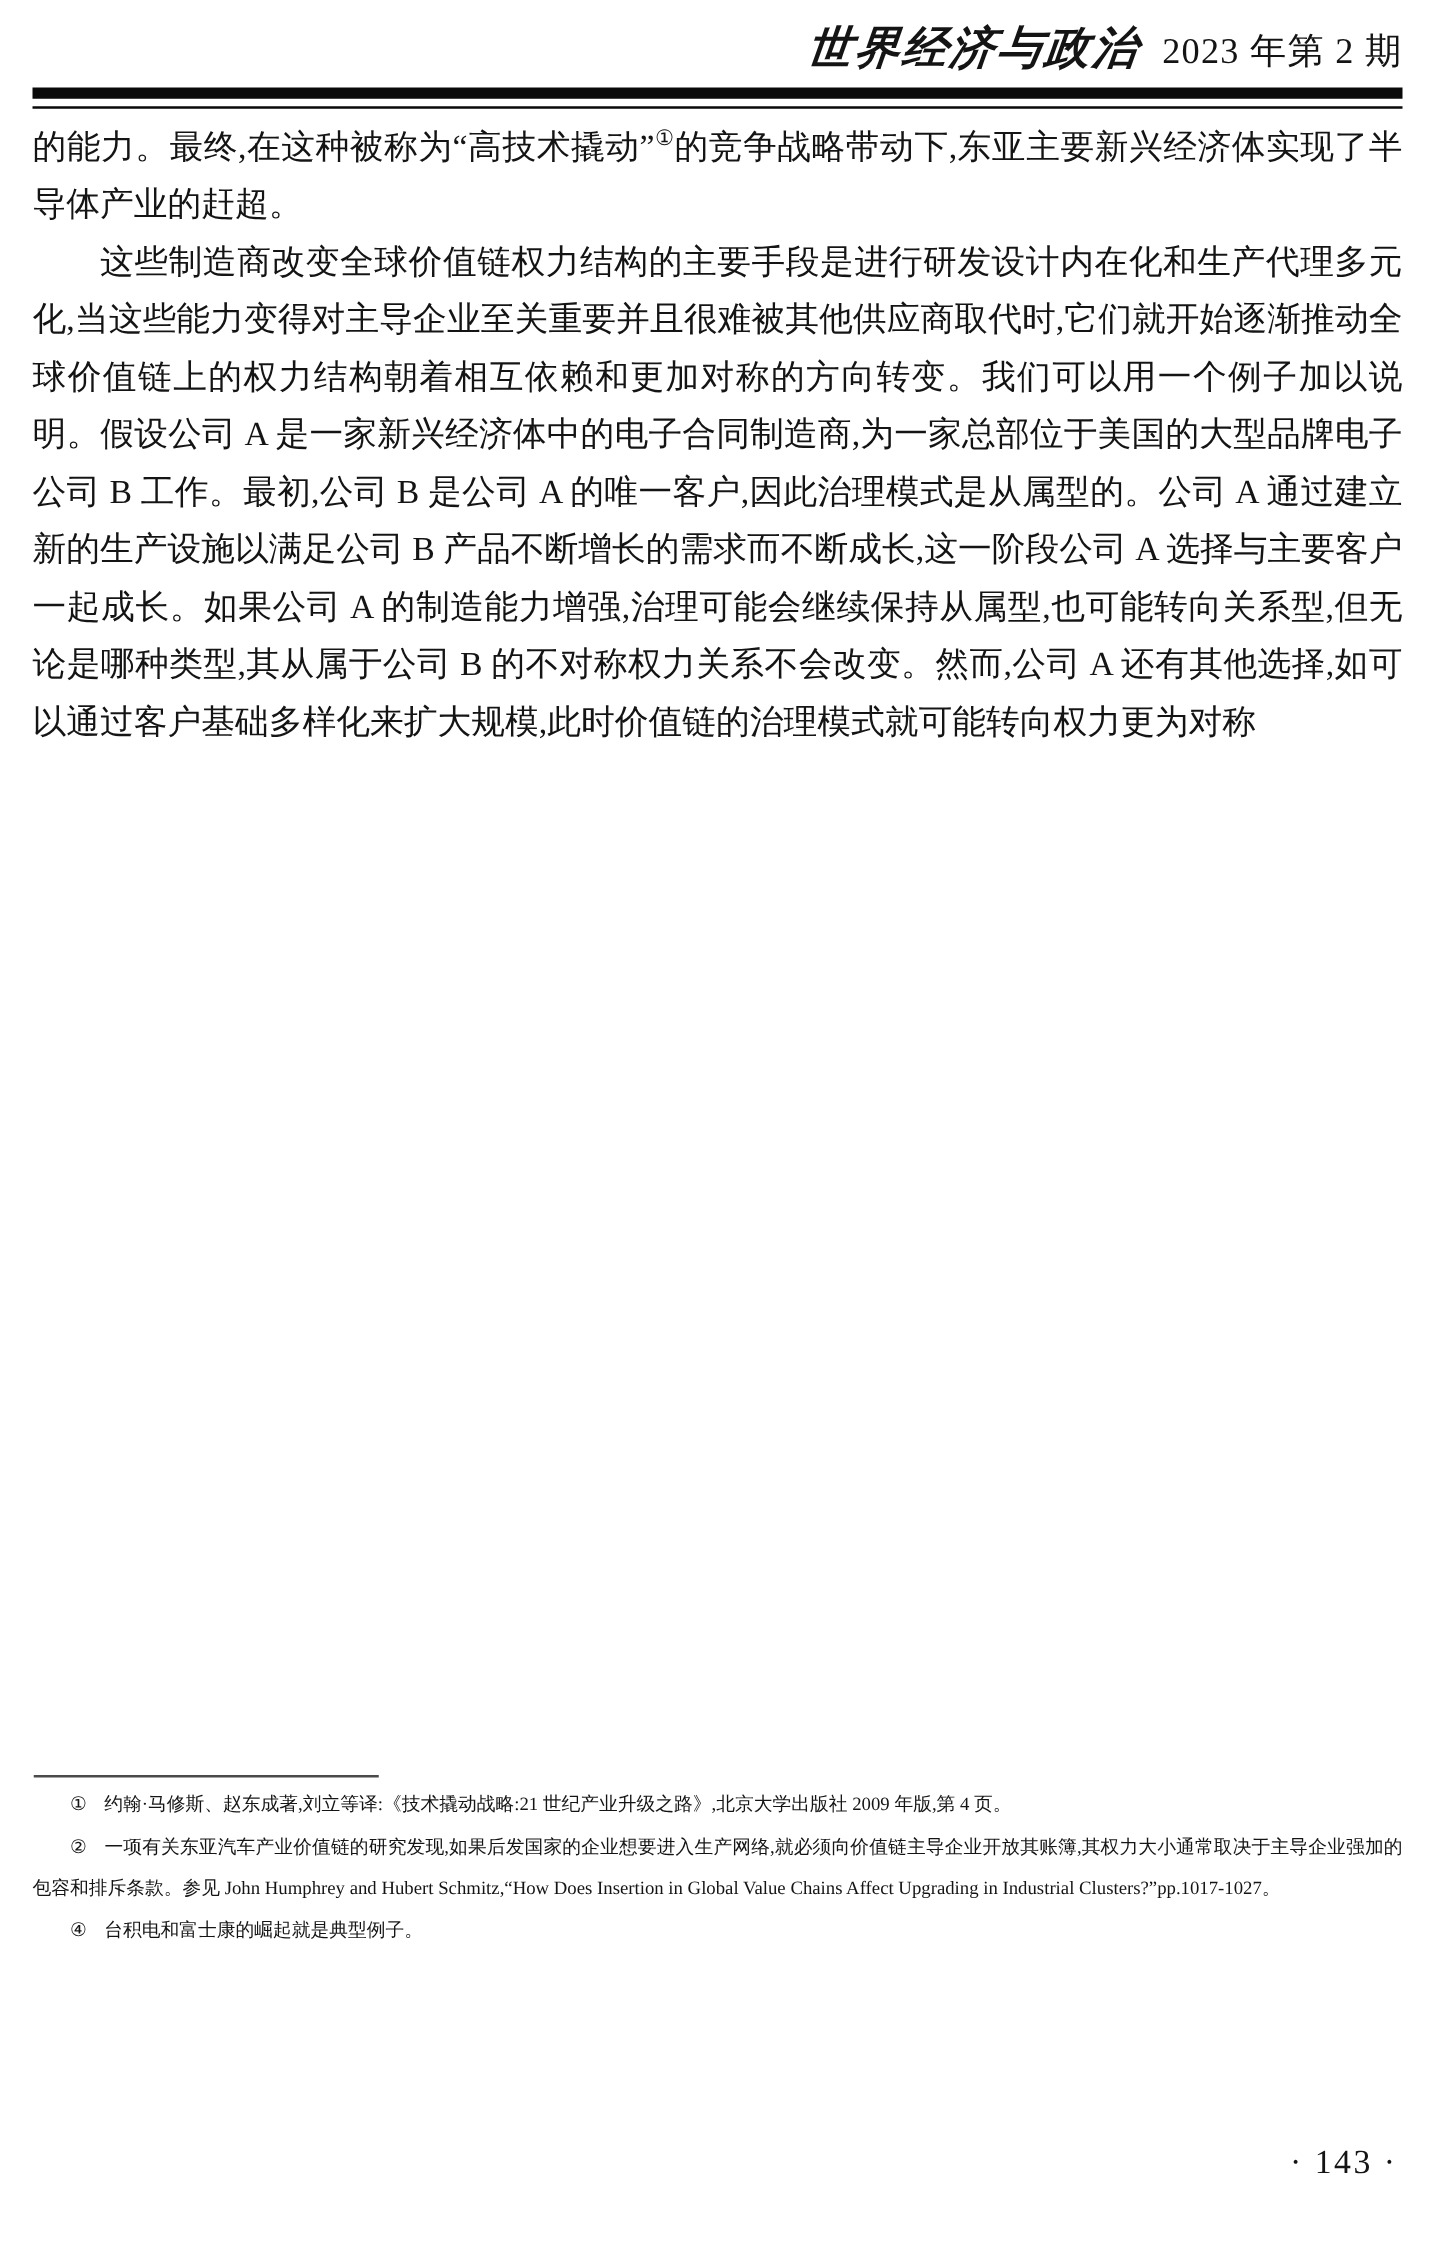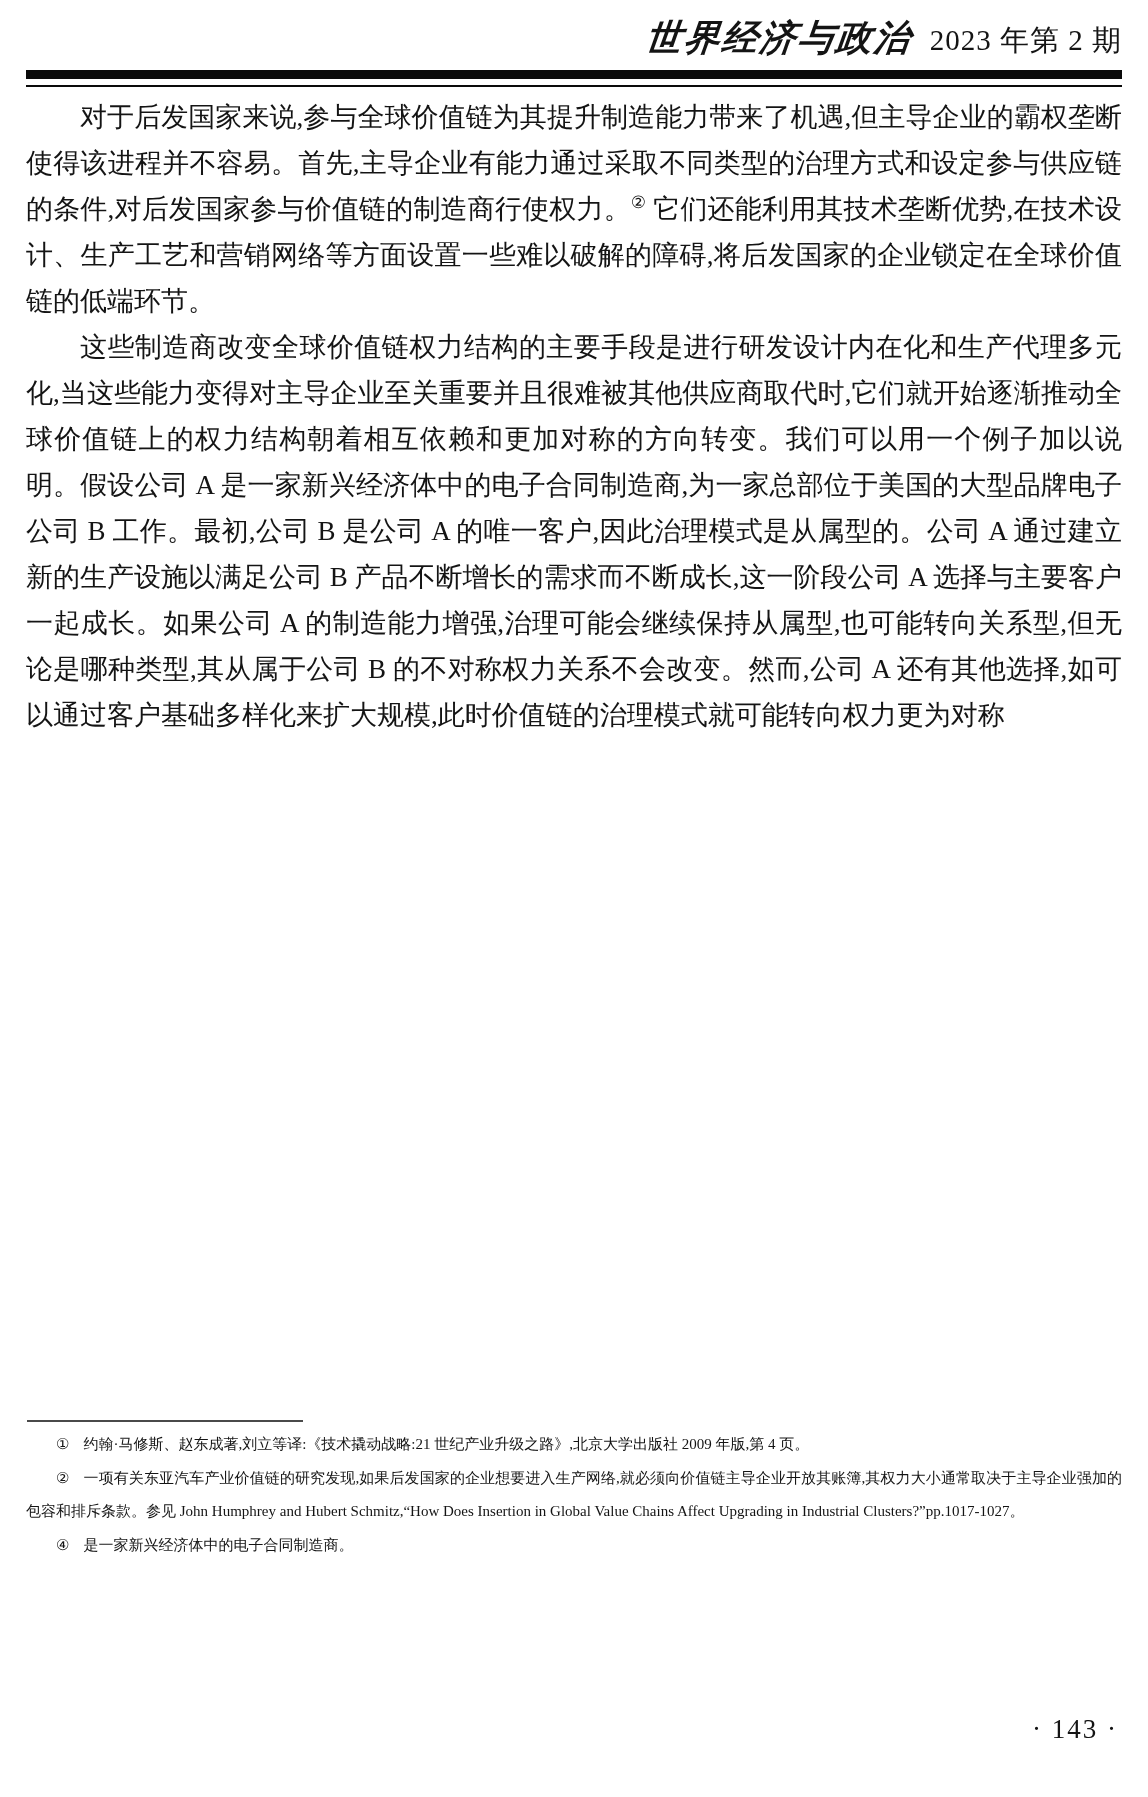--- a/index.html
+++ b/index.html
@@ -125,26 +125,26 @@
 <div class="page">
 
   <div class="header">
     <span class="journal-name">世界经济与政治</span>
     <span class="issue-info">2023 年第 2 期</span>
   </div>
   <div class="rule-thick"></div>
   <div class="rule-thin"></div>
 
   <div class="main-text">
-    <p class="indent"><span>对于后发国家来说,参与全球价值链为其提升制造能力带来了机遇,但主导企业的霸权垄断使得该进程并不容易。首先,主导企业有能力通过采取不同类型的治理方式和设定参与供应链的条件,对后发国家参与价值链的制造商行使权力。</span><span class="fn-ref">②</span><span> 它们还能利用其技术垄断优势,在技术设计、生产工艺和营销网络等方面设置一些难以破解的障碍,将后发国家的企业锁定在全球价值链的低端环节。</span></p>
+    <p><span>的能力。最终,在这种被称为“高技术撬动”</span><span class="fn-ref">①</span><span>的竞争战略带动下,东亚主要新兴经济体实现了半导体产业的赶超。</span></p>
     <p class="indent">这些制造商改变全球价值链权力结构的主要手段是进行研发设计内在化和生产代理多元化,当这些能力变得对主导企业至关重要并且很难被其他供应商取代时,它们就开始逐渐推动全球价值链上的权力结构朝着相互依赖和更加对称的方向转变。我们可以用一个例子加以说明。假设公司 A 是一家新兴经济体中的电子合同制造商,为一家总部位于美国的大型品牌电子公司 B 工作。最初,公司 B 是公司 A 的唯一客户,因此治理模式是从属型的。公司 A 通过建立新的生产设施以满足公司 B 产品不断增长的需求而不断成长,这一阶段公司 A 选择与主要客户一起成长。如果公司 A 的制造能力增强,治理可能会继续保持从属型,也可能转向关系型,但无论是哪种类型,其从属于公司 B 的不对称权力关系不会改变。然而,公司 A 还有其他选择,如可以通过客户基础多样化来扩大规模,此时价值链的治理模式就可能转向权力更为对称</p>
   </div>
 
   <div class="fn-separator"></div>
   <div class="footnotes">
     <p><span class="fn-marker">①</span><span>约翰·马修斯、赵东成著,刘立等译:《技术撬动战略:21 世纪产业升级之路》,北京大学出版社 2009 年版,第 4 页。</span></p>
     <p><span class="fn-marker">②</span><span>一项有关东亚汽车产业价值链的研究发现,如果后发国家的企业想要进入生产网络,就必须向价值链主导企业开放其账簿,其权力大小通常取决于主导企业强加的包容和排斥条款。参见 John Humphrey and Hubert Schmitz,“How Does Insertion in Global Value Chains Affect Upgrading in Industrial Clusters?”pp.1017-1027。</span></p>
-    <p><span class="fn-marker">④</span><span>是一家新兴经济体中的电子合同制造商。</span></p>
+    <p><span class="fn-marker">④</span><span>台积电和富士康的崛起就是典型例子。</span></p>
   </div>
 
   <div class="page-number">· 143 ·</div>
 
 </div>
 
 </body></html>

